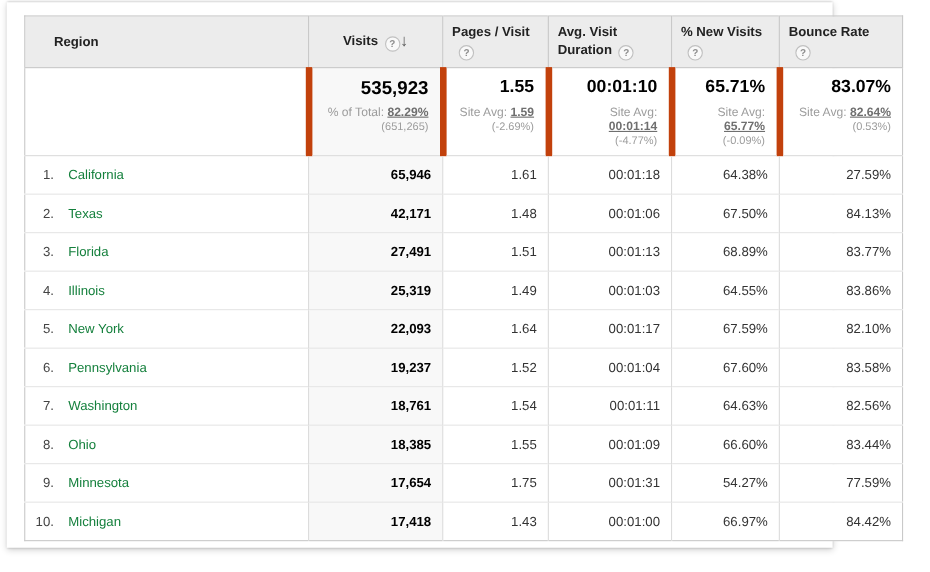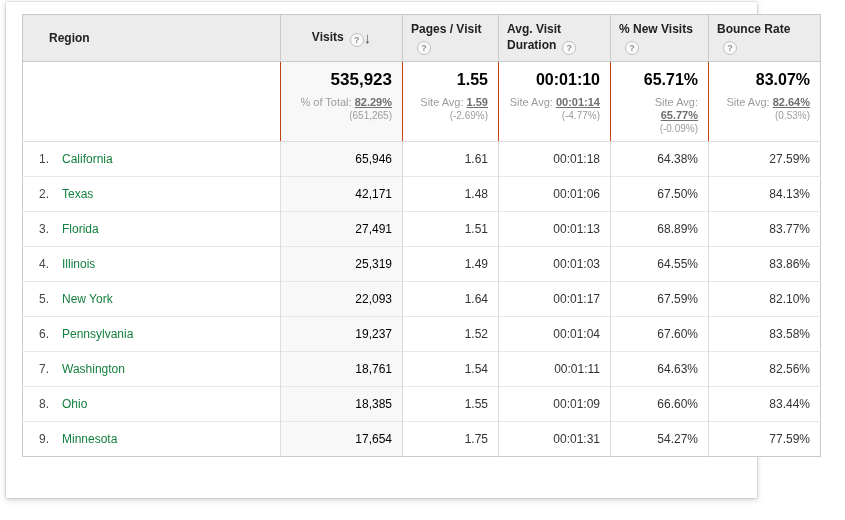--- a/index.html
+++ b/index.html
@@ -43,40 +43,40 @@
     display: inline-block; width: 14px; height: 14px; border-radius: 50%;
     background: #f9f9f9; border: 1px solid #c0c0c0;
     color: #909090; font-size: 9px; font-weight: bold;
     line-height: 13px; text-align: center; margin-left: 6px; vertical-align: -2px;
     cursor: default;
   }
   .sort-arrow { color: #555; font-size: 15px; font-weight: normal; }
 
   
   tr.summary-row td {
-    background: #fff; border-left: 1px solid #c2410c;
+    background: #fff; border-left: 6px solid #c2410c;
     border-bottom: 1px solid #dcdcdc;
     height: 70px; padding: 8px 10px 6px; text-align: right; vertical-align: top;
   }
   tr.summary-row td:first-child { border-left: none; }
   .sum-value { display: block; font-size: 16px; font-weight: bold; color: #000; line-height: 20px; }
   td.col-visits .sum-value { font-size: 17px; }
   .sum-sub { display: block; margin-top: 6px; font-size: 11px; color: #9c9c9c; line-height: 13px; }
   .sum-sub b { color: #6f6f6f; text-decoration: underline; }
   .sum-delta { display: block; font-size: 10px; color: #9c9c9c; line-height: 13px; }
 
   
   tbody td {
     border-left: 1px solid #dcdcdc; border-top: 1px solid #e6e6e6;
     height: 35px; padding: 0 10px; text-align: right; vertical-align: middle;
     color: #333; background: #fff;
   }
   tbody td:first-child { border-left: none; text-align: left; padding: 0; }
   td.col-visits, tr.summary-row td.col-visits { background: #f8f8f8; }
-  tbody td.col-visits { font-weight: normal; color: #000; }
+  tbody td.col-visits { font-weight: bold; color: #000; }
 
   .rank-region { display: flex; align-items: center; }
   .rank { width: 26px; text-align: right; color: #444; flex: none; }
   .region-link { margin-left: 13px; color: #15803d; text-decoration: none; cursor: pointer; }
 </style>
 </head>
 <body>
 
 <div class="photo">
   <table class="ga">
@@ -265,15 +265,28 @@
         <a class="region-link">Minnesota</a>
       </span>
     </td>
     <td class="col-visits">17,654</td>
     <td>1.75</td>
     <td>00:01:31</td>
     <td>54.27%</td>
     <td>77.59%</td>
   </tr>
 
+  <tr>
+    <td>
+      <span class="rank-region">
+        <span class="rank">10.</span>
+        <a class="region-link">Michigan</a>
+      </span>
+    </td>
+    <td class="col-visits">17,418</td>
+    <td>1.43</td>
+    <td>00:01:00</td>
+    <td>66.97%</td>
+    <td>84.42%</td>
+  </tr>
 </tbody>
   </table>
 </div>
 
 </body></html>

